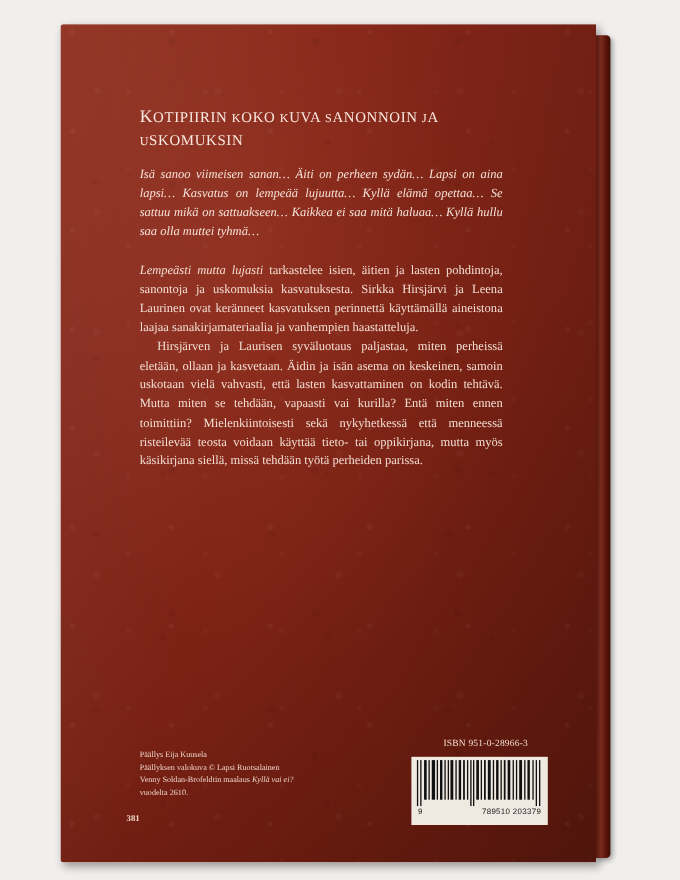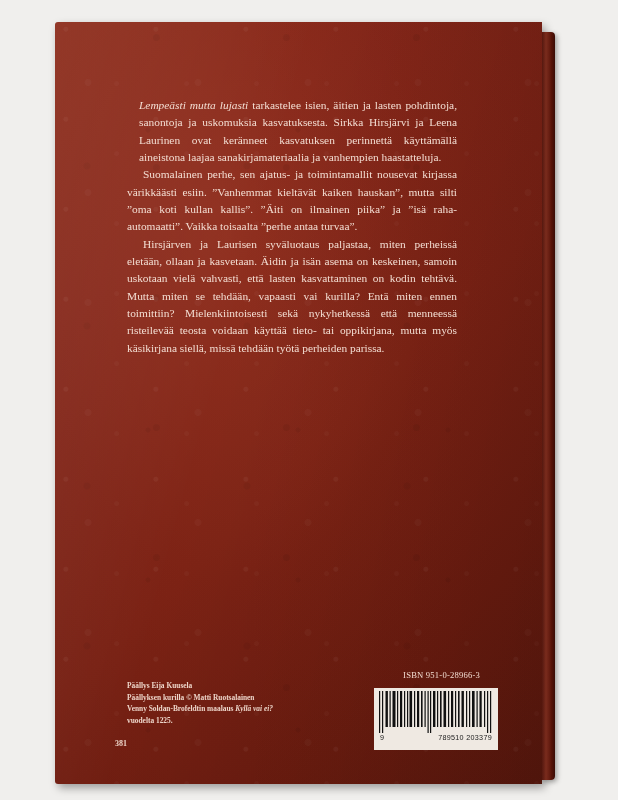--- a/index.html
+++ b/index.html
@@ -110,34 +110,33 @@
 
   .para {
     font-size: 11.4px;
     line-height: 1.52;
     margin: 0;
     text-indent: 16px;
     text-align: justify;
     color: #f3ddd2;
     hyphens: auto;
   }
-  .para.first { text-indent: 0; margin-left: 12px; }
+  .para.first { text-indent: 0; }
   .para em { font-style: italic; }
 
   
   .credits {
     position: absolute;
     left: 72px;
     bottom: 58px;
     width: 230px;
     font-size: 7.4px;
     line-height: 1.55;
     color: #edd5c9;
     z-index: 3;
-    font-weight: bold;
   }
   .credits em { font-style: italic; margin-top: 12px; }
 
   .page-number {
     position: absolute;
     left: 60px;
     bottom: 36px;
     font-size: 8px;
     color: #edd5c9;
     z-index: 3;
@@ -186,33 +185,34 @@
 <div id="page">
 
   <div class="book">
 
     <div class="spine-edge"></div>
 
     <div class="cover">
 
       <div class="content">
 
-
+        <div class="blurb-title"><span class="cap">K</span>OTIPIIRIN <span class="cap">k</span>OKO <span class="cap">k</span>UVA <span class="cap">s</span>ANONNOIN <span class="cap">j</span>A <span class="cap">u</span>SKOMUKSIN</div>
+
+        <div class="quotes">Isä sanoo viimeisen sanan… Äiti on perheen sydän… Lapsi on aina lapsi… Kasvatus on lempeää lujuutta… Kyllä elämä opettaa… Se sattuu mikä on sattuakseen… Kaikkea ei saa mitä haluaa… Kyllä hullu saa olla muttei tyhmä…</div>
 
         <p class="para first"><em>Lempeästi mutta lujasti</em> tarkastelee isien, äitien ja lasten pohdintoja, sanontoja ja uskomuksia kasvatuksesta. Sirkka Hirsjärvi ja Leena Laurinen ovat keränneet kasvatuksen perinnettä käyttämällä aineistona laajaa sanakirjamateriaalia ja vanhempien haastatteluja.</p>
-        <p class="para">Suomalainen perhe, sen ajatus- ja toimintamallit nousevat kirjassa värikkäästi esiin. ”Vanhemmat kieltävät kaiken hauskan”, mutta silti ”oma koti kullan kallis”. ”Äiti on ilmainen piika” ja ”isä raha-automaatti”. Vaikka toisaalta ”perhe antaa turvaa”.</p>
         <p class="para">Hirsjärven ja Laurisen syväluotaus paljastaa, miten perheissä eletään, ollaan ja kasvetaan. Äidin ja isän asema on keskeinen, samoin uskotaan vielä vahvasti, että lasten kasvattaminen on kodin tehtävä. Mutta miten se tehdään, vapaasti vai kurilla? Entä miten ennen toimittiin? Mielenkiintoisesti sekä nykyhetkessä että menneessä risteilevää teosta voidaan käyttää tieto- tai oppikirjana, mutta myös käsikirjana siellä, missä tehdään työtä perheiden parissa.</p>
 
       </div>
 
       <div class="credits">
         <div>Päällys Eija Kuusela</div>
-        <div>Päällyksen kurilla © Matti Ruotsalainen</div>
+        <div>Päällyksen valokuva © Lapsi Ruotsalainen</div>
         <div>Venny Soldan-Brofeldtin maalaus <em>Kyllä vai ei?</em></div>
-        <div>vuodelta 1225.</div>
+        <div>vuodelta 2610.</div>
       </div>
 
       <div class="page-number">381</div>
 
       <div class="isbn-line">ISBN 951-0-28966-3</div>
 
       <div class="barcode-box">
         <svg class="barcode-bars" viewBox="0 0 116 42" preserveAspectRatio="none">
           <g fill="#111111">
             <rect x="1" y="0" width="1.2" height="42"></rect>

